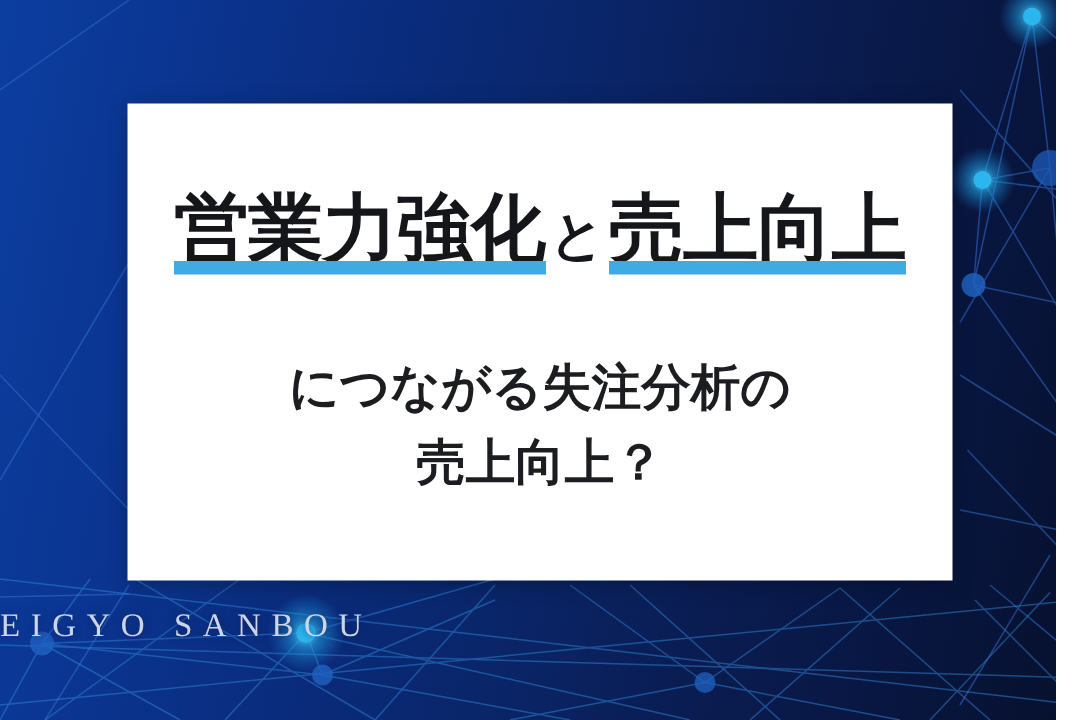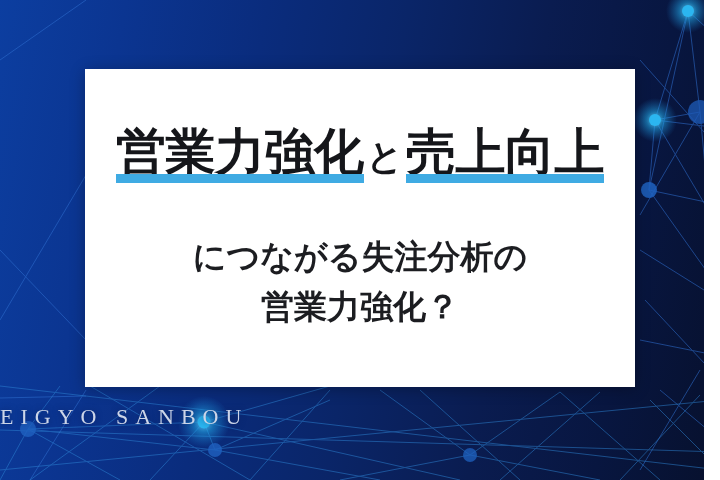--- a/index.html
+++ b/index.html
@@ -92,21 +92,21 @@
     position: absolute;
     left: 0;
     width: 550px;
     text-align: center;
     white-space: nowrap;
     font-weight: 700;
     font-size: 33px;
     line-height: 1;
     letter-spacing: 0px;
     color: #1c1d21;
-    font-family: Liberation Serif, serif;
+    font-family: Liberation Sans, sans-serif;
   }
   #subline1 { top: 172px; }
   #subline2 { top: 222px; }
 
   
   #brand {
     position: absolute;
     left: 0;
     top: 404px;
     width: 720px;
@@ -206,19 +206,19 @@
     <circle cx="720" cy="300" r="7" fill="#1f62c0" opacity="0.6"></circle>
   </svg>
 
   <div id="card">
 
     <div class="headline">
       <span class="hl">営業力強化</span><span class="conj">と</span><span class="hl">売上向上</span>
     </div>
 
     <div class="subline" id="subline1">につながる失注分析の</div>
-    <div class="subline" id="subline2">営業力強化？</div>
+    <div class="subline" id="subline2">売上向上？</div>
 
   </div>
 
   <div id="brand">EIGYO SANBOU</div>
 
 </div>
 
 </body></html>

